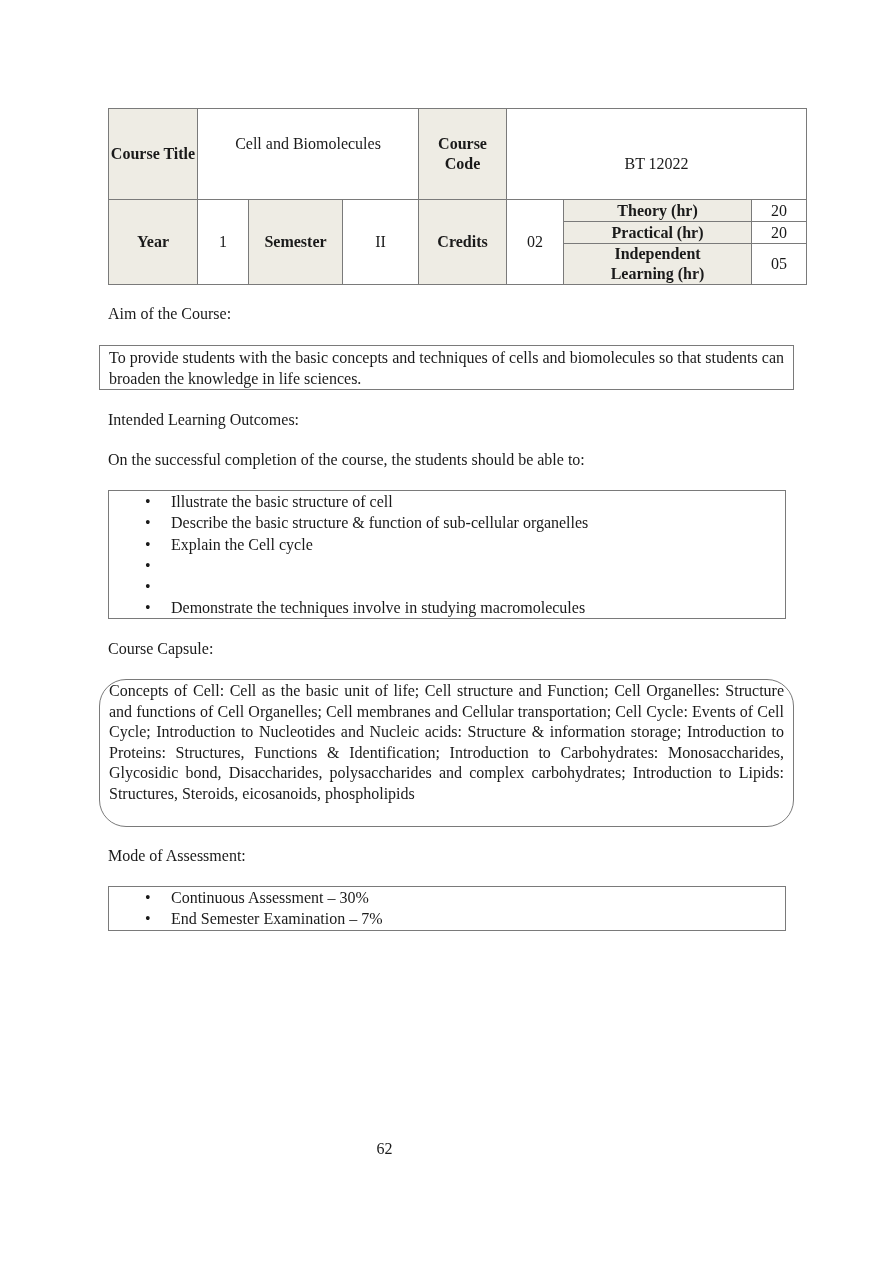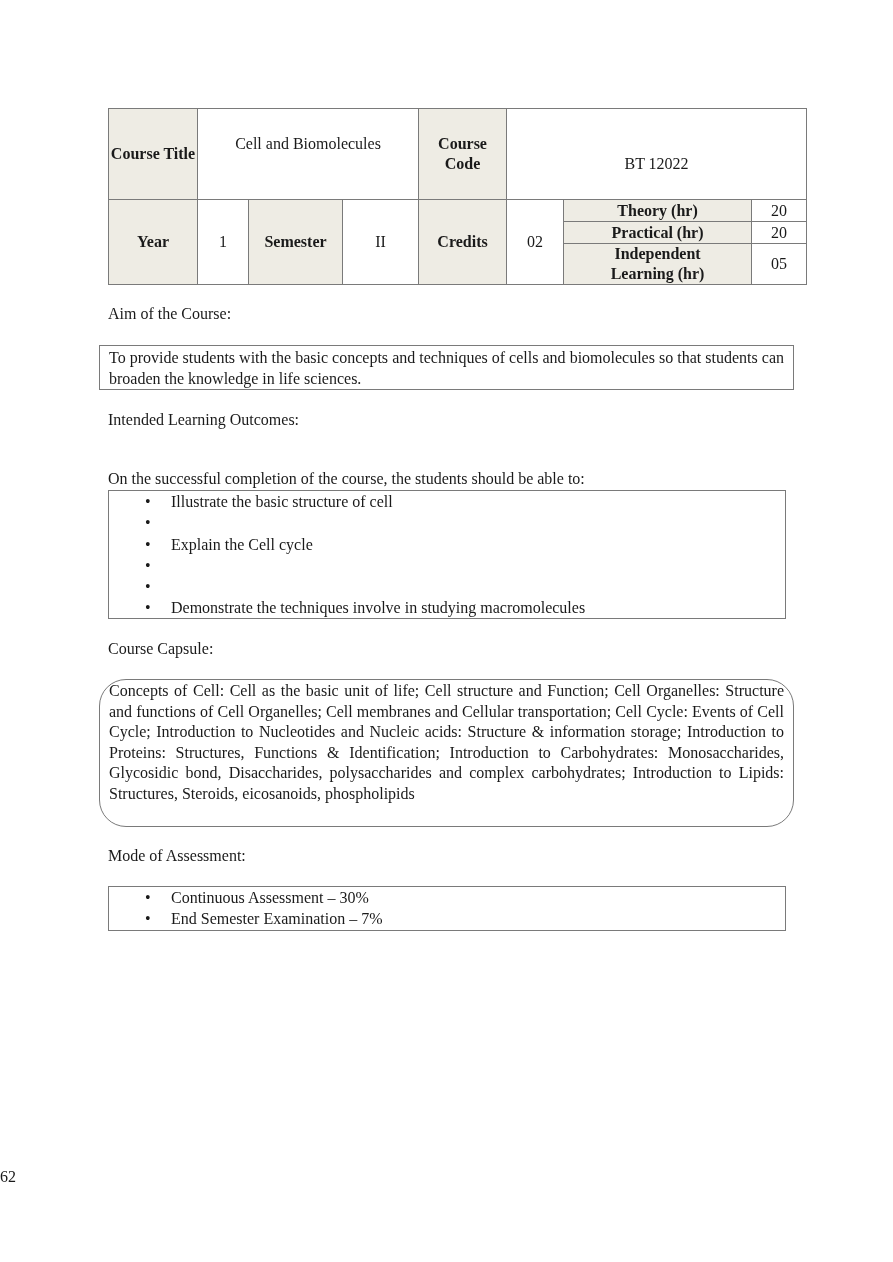--- a/index.html
+++ b/index.html
@@ -8,21 +8,21 @@
   table.course { position: absolute; left: 108px; top: 108px; border-collapse: collapse; table-layout: fixed; width: 698px; border-radius: 6px; }
   table.course td { border: 1px solid #7a7a7a; text-align: center; vertical-align: middle; font-size: 16px; line-height: 20px; padding: 0; }
   td.shade { background: #eeece4; }
   td.hd { font-weight: bold; }
   .section-title { position: absolute; left: 108px; font-weight: normal; font-size: 16px; }
   .box { position: absolute; border: 1px solid #7a7a7a; font-size: 16px; line-height: 20.5px; box-sizing: border-box; }
   .box p { margin: 0; text-align: justify; }
   ul.bul { margin: 0; padding: 0; list-style: none; }
   ul.bul li { position: relative; padding-left: 62px; height: 21.3px; line-height: 21.3px; }
   ul.bul li .dot { position: absolute; left: 36px; top: 0; }
-  .page-num { position: absolute; left: 0; width: 769px; top: 1168px; font-size: 16px; }
+  .page-num { position: absolute; left: 0; width: 769px; text-align: center; top: 1140px; font-size: 16px; }
 </style>
 </head>
 <body>
 
 <table class="course">
   <colgroup>
     <col style="width:89px">
       <col style="width:51px">
       <col style="width:94px">
       <col style="width:76px">
@@ -58,25 +58,25 @@
   </tr>
 </tbody>
   </table>
 
 <div class="section-title" style="top:305px">Aim of the Course:</div>
 <div class="box" style="left:99px;top:345px;width:695px;height:45px;padding:2px 9px 16px 9px;">
   <p>To provide students with the basic concepts and techniques of cells and biomolecules so that students can broaden the knowledge in life sciences.</p>
 </div>
 
 <div class="section-title" style="top:411px">Intended Learning Outcomes:</div>
-<div class="abs" style="left:108px;top:470px;font-size:16px;text-align:center;">On the successful completion of the course, the students should be able to:</div>
+<div class="abs" style="left:108px;top:451px;font-size:16px;text-align:center;">On the successful completion of the course, the students should be able to:</div>
 <div class="box" style="left:108px;top:490px;width:678px;height:129px;padding-top:0;">
   <ul class="bul">
     <li><span class="dot">•</span><span>Illustrate the basic structure of cell</span></li>
-    <li><span class="dot">•</span></li>
+    <li><span class="dot">•</span><span>Describe the basic structure &amp; function of sub-cellular organelles</span></li>
     <li><span class="dot">•</span><span>Explain the Cell cycle</span></li>
     <li><span class="dot">•</span></li>
     <li><span class="dot">•</span></li>
     <li><span class="dot">•</span><span>Demonstrate the techniques involve in studying macromolecules</span></li>
   </ul>
 </div>
 
 <div class="section-title" style="top:640px">Course Capsule:</div>
 <div class="box" style="left:99px;top:679px;width:695px;height:148px;padding:1px 9px 0 9px;border-radius:27px;">
   <p>Concepts of Cell: Cell as the basic unit of life; Cell structure and Function; Cell Organelles: Structure and functions of Cell Organelles; Cell membranes and Cellular transportation; Cell Cycle: Events of Cell Cycle; Introduction to Nucleotides and Nucleic acids: Structure &amp; information storage; Introduction to Proteins: Structures, Functions &amp; Identification; Introduction to Carbohydrates: Monosaccharides, Glycosidic bond, Disaccharides, polysaccharides and complex carbohydrates; Introduction to Lipids: Structures, Steroids, eicosanoids, phospholipids</p>

